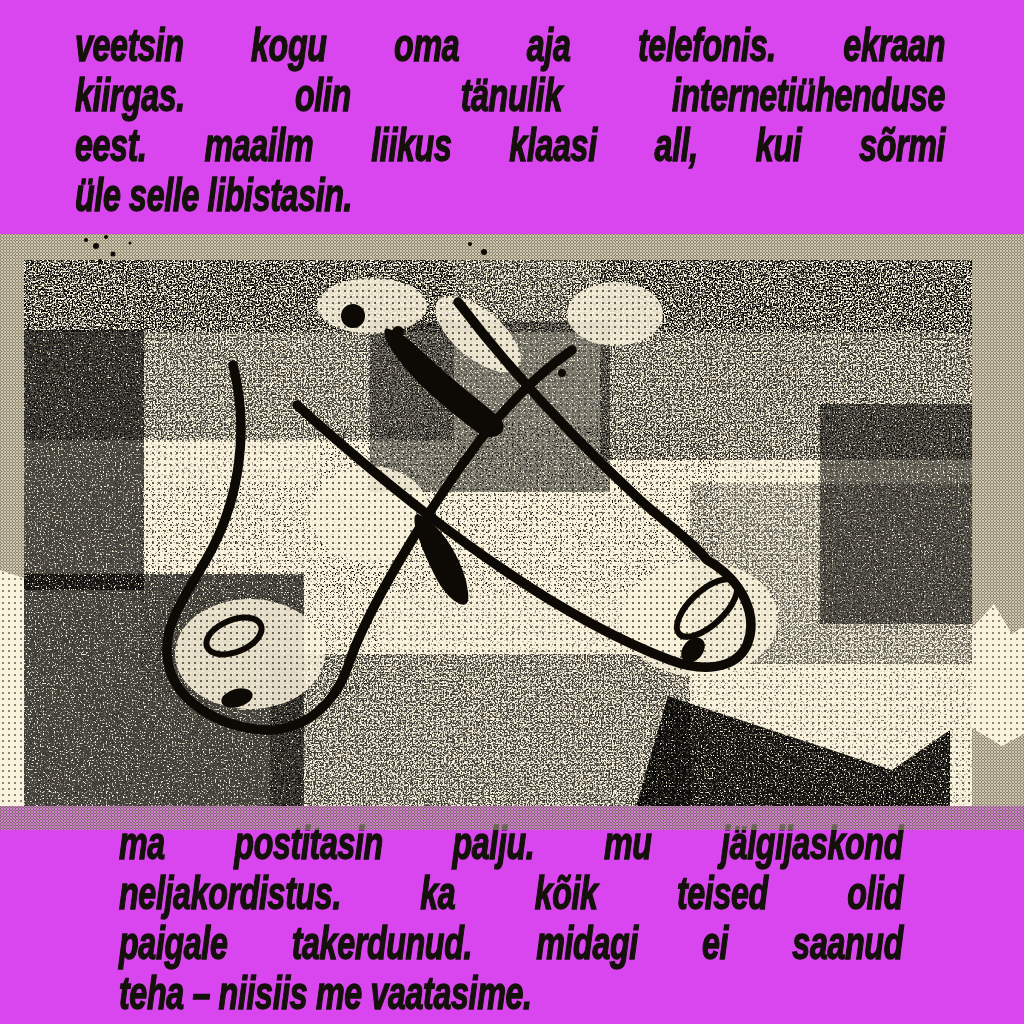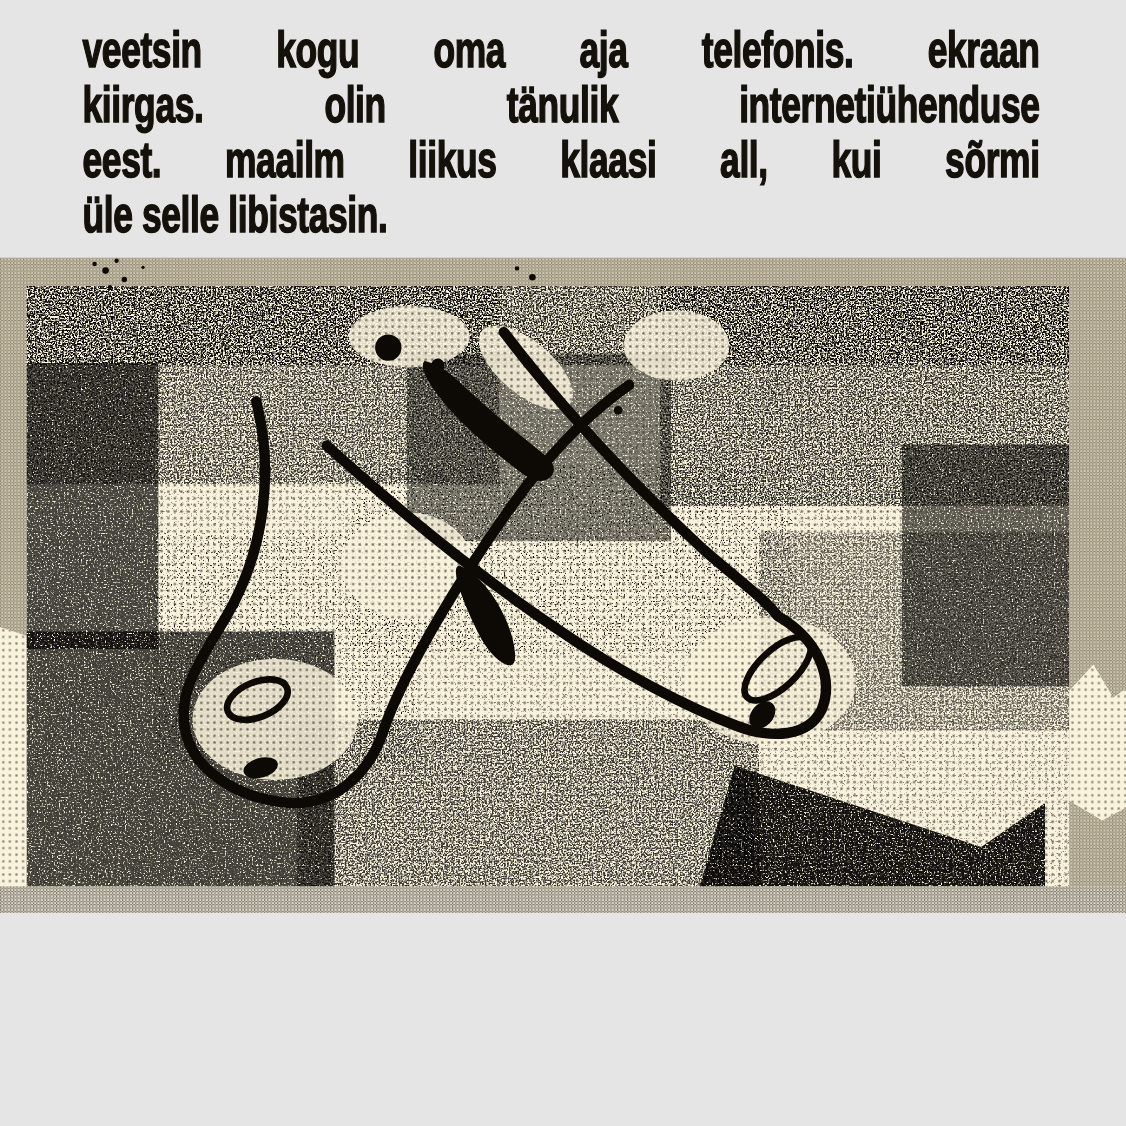--- a/index.html
+++ b/index.html
@@ -1,21 +1,22 @@
 <!DOCTYPE html>
 <html><head>
 <meta charset="utf-8">
 <style>
   html,body{margin:0;padding:0;}
   .page{
     position:relative;
     width:1024px;height:1024px;
-    background:#e5e5e5;
+    background:#d946ef;
     overflow:hidden;
     font-family:"Liberation Sans","DejaVu Sans",sans-serif;
+    font-style:italic;
   }
   .caption{
     position:absolute;
     color:#14100a;
     font-weight:700;
     z-index:1;
   }
   .condense{
     transform:scaleX(0.70);
     transform-origin:0 0;
@@ -43,20 +44,28 @@
 
   <div class="caption top">
     <div class="condense">
       <div class="jline">veetsin kogu oma aja telefonis. ekraan</div>
       <div class="jline">kiirgas. olin tänulik internetiühenduse</div>
       <div class="jline">eest. maailm liikus klaasi all, kui sõrmi</div>
       <div class="jline last">üle selle libistasin.</div>
     </div>
   </div>
 
+  <div class="caption bottom">
+    <div class="condense">
+      <div class="jline">ma postitasin palju. mu jälgijaskond</div>
+      <div class="jline">neljakordistus. ka kõik teised olid</div>
+      <div class="jline">paigale takerdunud. midagi ei saanud</div>
+      <div class="jline last">teha – niisiis me vaatasime.</div>
+    </div>
+  </div>
 
   <svg class="halftone" viewBox="0 0 1024 596" aria-hidden="true">
     <defs>
       <pattern id="grid" width="3" height="3" patternUnits="userSpaceOnUse">
         <rect width="3" height="3" fill="#cfc7b0"></rect>
         <path d="M0,0H3V1H0Z M0,0V3H1V0Z" fill="#8f8671"></path>
       </pattern>
       <pattern id="gridT" width="3" height="3" patternUnits="userSpaceOnUse">
         <rect width="3" height="3" fill="rgba(207,199,176,0.45)"></rect>
         <path d="M0,0H3V1H0Z M0,0V3H1V0Z" fill="rgba(110,102,84,0.85)"></path>

